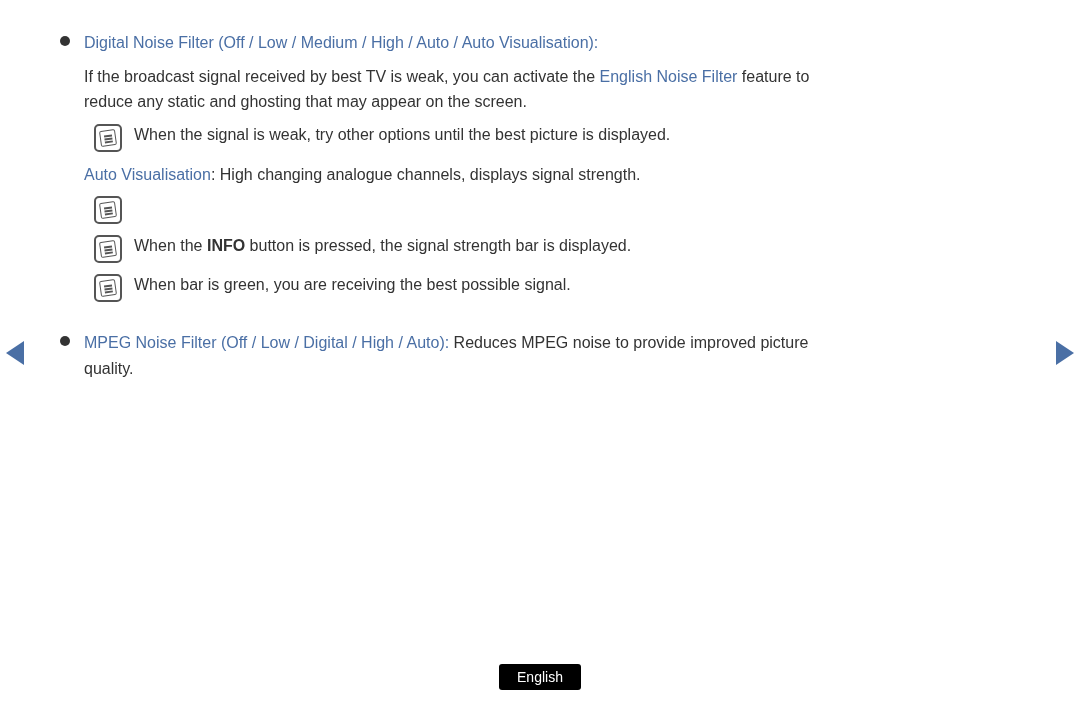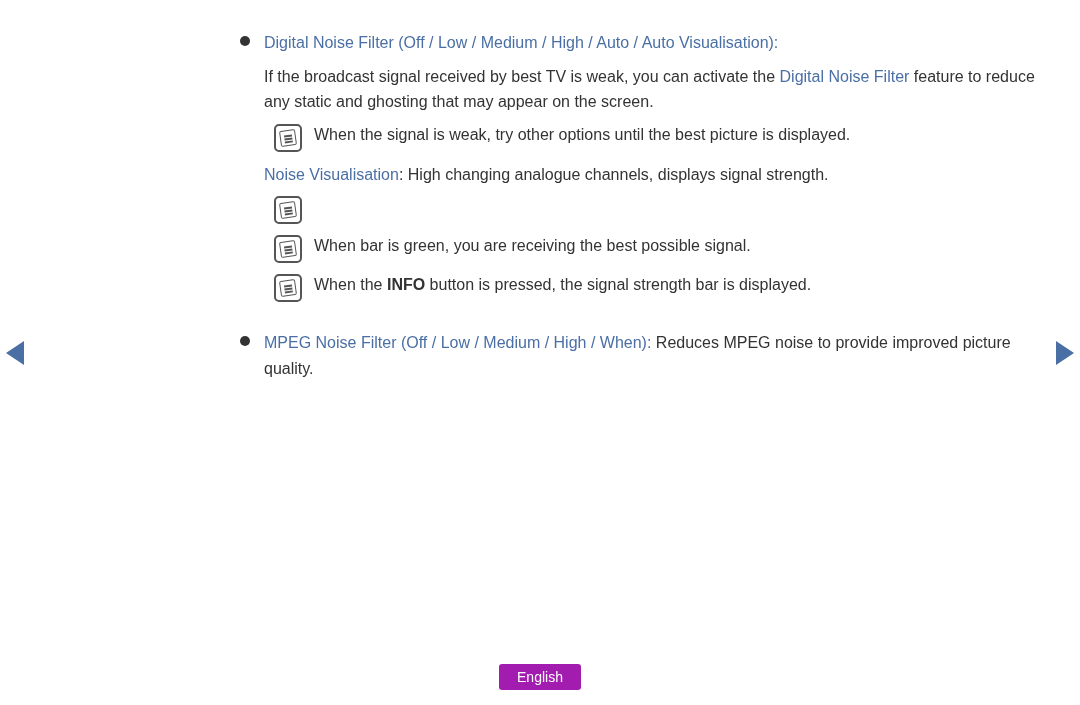--- a/index.html
+++ b/index.html
@@ -17,21 +17,21 @@
       color: #333333;
       overflow: hidden;
       position: relative;
     }
 
     .page-container {
       width: 100%;
       height: 100%;
       display: flex;
       flex-direction: column;
-      align-items: flex-end;
+      align-items: flex-start;
       position: relative;
     }
 
     .content-area {
       width: 900px;
       padding: 30px 40px 20px 60px;
       flex: 1;
     }
 
     .bullet-list {
@@ -167,21 +167,21 @@
 
     
     .bottom-bar {
       width: 100%;
       padding: 10px 0 15px 0;
       display: flex;
       justify-content: center;
     }
 
     .language-btn {
-      background: #a21caf;
+      background: #000000;
       color: #fff;
       border: none;
       padding: 5px 18px;
       font-size: 14px;
       cursor: pointer;
       border-radius: 3px;
     }
   </style>
 </head>
 <body>
@@ -199,56 +199,56 @@
   <div class="content-area">
     <ul class="bullet-list">
 
       <li class="bullet-item">
         <div class="bullet-dot"></div>
         <div class="bullet-content">
           <p class="paragraph">
             <span class="blue-link">Digital Noise Filter (Off / Low / Medium / High / Auto / Auto Visualisation):</span>
           </p>
           <p class="paragraph">
-            <span>If the broadcast signal received by best TV is weak, you can activate the </span><span class="blue-link">Digital Noise Filter</span><span> feature to reduce any static and ghosting that may appear on the screen.</span>
+            <span>If the broadcast signal received by best TV is weak, you can activate the </span><span class="blue-link">English Noise Filter</span><span> feature to reduce any static and ghosting that may appear on the screen.</span>
           </p>
 
           <div class="note-block">
             <div class="note-icon"></div>
             <span class="note-text">When the signal is weak, try other options until the best picture is displayed.</span>
           </div>
 
           <p class="paragraph">
-            <span class="blue-link">Noise Visualisation</span><span>: High changing analogue channels, displays signal strength.</span>
-          </p>
-
-          <div class="note-block">
-            <div class="note-icon"></div>
-          </div>
-
-          <div class="note-block">
-            <div class="note-icon"></div>
-            <span class="note-text">When bar is green, you are receiving the best possible signal.</span>
+            <span class="blue-link">Auto Visualisation</span><span>: High changing analogue channels, displays signal strength.</span>
+          </p>
+
+          <div class="note-block">
+            <div class="note-icon"></div>
           </div>
 
           <div class="note-block">
             <div class="note-icon"></div>
             <span class="note-text">
               <span>When the </span><span class="bold-text">INFO</span><span> button is pressed, the signal strength bar is displayed.</span>
             </span>
           </div>
 
+          <div class="note-block">
+            <div class="note-icon"></div>
+            <span class="note-text">When bar is green, you are receiving the best possible signal.</span>
+          </div>
+
         </div>
       </li>
 
       <li class="bullet-item">
         <div class="bullet-dot"></div>
         <div class="bullet-content">
           <p class="paragraph">
-            <span class="blue-link">MPEG Noise Filter (Off / Low / Medium / High / When):</span><span> Reduces MPEG noise to provide improved picture quality.</span>
+            <span class="blue-link">MPEG Noise Filter (Off / Low / Digital / High / Auto):</span><span> Reduces MPEG noise to provide improved picture quality.</span>
           </p>
         </div>
       </li>
 
     </ul>
   </div>
 
   <div class="bottom-bar">
     <button class="language-btn">English</button>
   </div>

